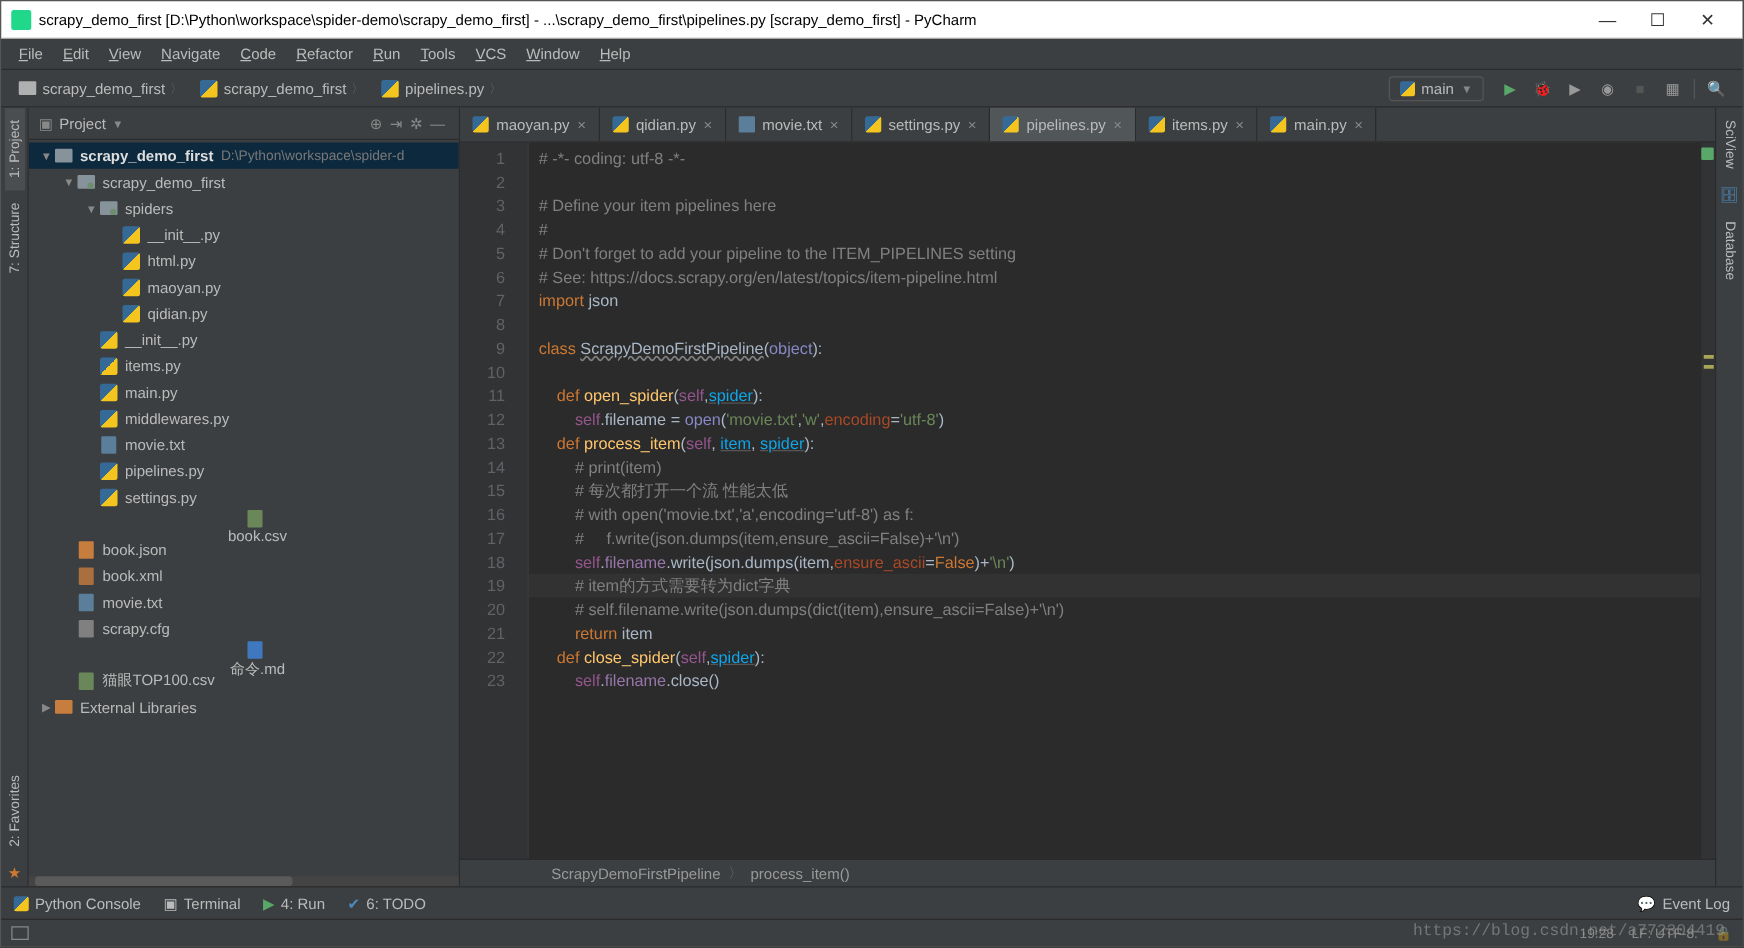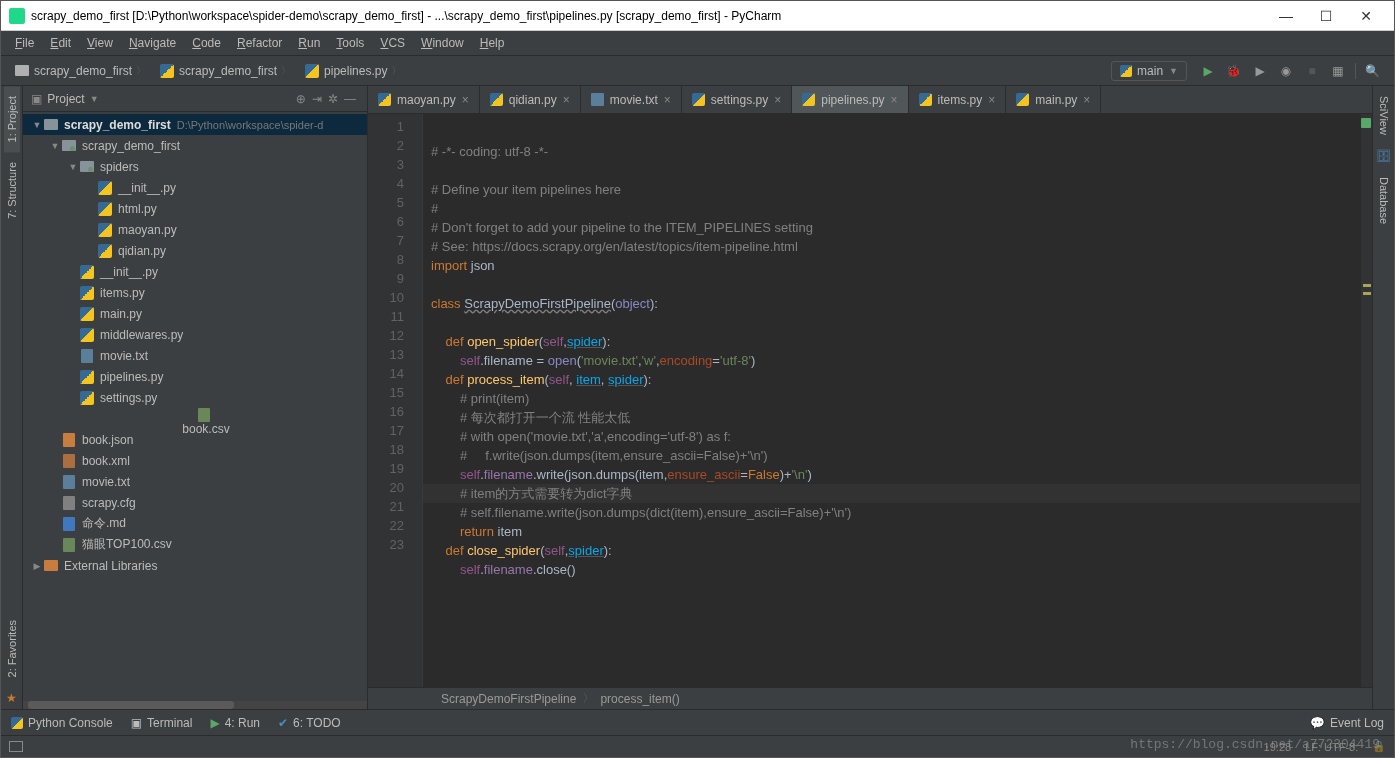--- a/index.html
+++ b/index.html
@@ -63,21 +63,21 @@
 .treenode .path { color: #787878; margin-left: 6px; font-size: 11px; }
 
 
 .editor-area { flex: 1; display: flex; flex-direction: column; background: #2b2b2b; }
 .tabbar { height: 28px; display: flex; align-items: stretch; background: #3c3f41; border-bottom: 1px solid #2b2b2b; }
 .tab { display: flex; align-items: center; padding: 0 10px; border-right: 1px solid #2b2b2b; color: #bbb; cursor: pointer; gap: 6px; background: #3c3f41; }
 .tab.active { background: #515658; }
 .tab .close { color: #888; font-size: 12px; }
 .editor-body { flex: 1; display: flex; overflow: hidden; }
 .gutter { width: 55px; background: #313335; text-align: right; padding: 3px 18px 3px 0; color: #606366; font-family: "Consolas", monospace; font-size: 13px; line-height: 19px; border-right: 1px solid #3a3a3a; position: relative; }
-.code { flex: 1; padding: 3px 0; font-family: "Consolas", monospace; font-size: 13px; line-height: 19px; color: #a9b7c6; white-space: pre; overflow: hidden; margin-top: 25px; }
+.code { flex: 1; padding: 3px 0; font-family: "Consolas", monospace; font-size: 13px; line-height: 19px; color: #a9b7c6; white-space: pre; overflow: hidden; }
 .code .line { padding-left: 8px; height: 19px; }
 .code .line.hl { background: #323232; }
 .c-comment { color: #808080; }
 .c-keyword { color: #cc7832; }
 .c-def { color: #ffc66d; }
 .c-str { color: #6a8759; }
 .c-self { color: #94558d; }
 .c-param { color: #0ea5e9; text-decoration: underline; text-decoration-color: #555; }
 .c-builtin { color: #8888c6; }
 .c-field { color: #9876aa; }
@@ -314,21 +314,21 @@
             </span>
             <span class="label">movie.txt</span>
           </div>
           <div class="treenode" style="padding-left: 26px;">
             <span class="arrow"></span>
             <span class="nicon">
               <span class="cfgfile"></span>
             </span>
             <span class="label">scrapy.cfg</span>
           </div>
-          <div class="treenode" style="padding-left: 26px;">
+          <div class="treenode" style="padding-left: 26px; flex-direction: column;">
             <span class="arrow"></span>
             <span class="nicon">
               <span class="mdfile"></span>
             </span>
             <span class="label">命令.md</span>
           </div>
           <div class="treenode" style="padding-left: 26px;">
             <span class="arrow"></span>
             <span class="nicon">
               <span class="csvfile"></span>

